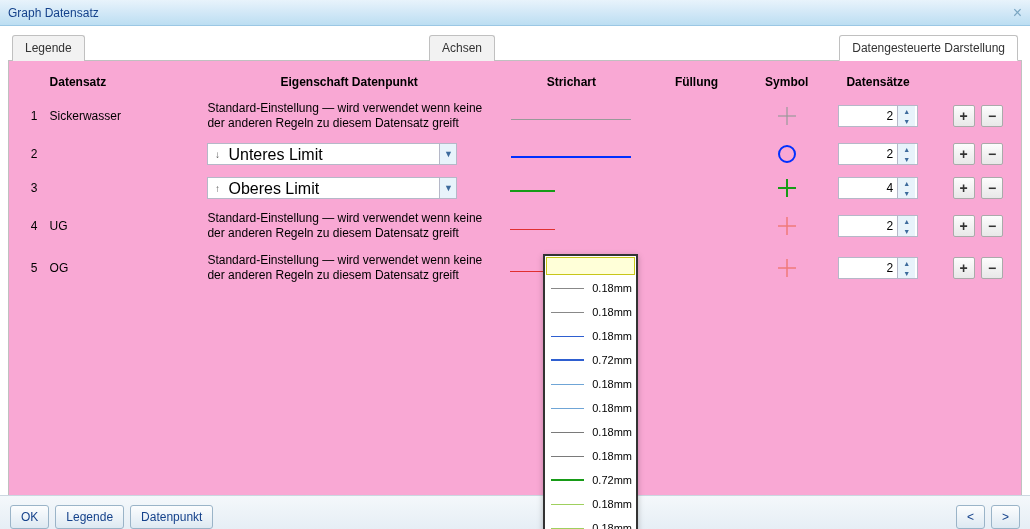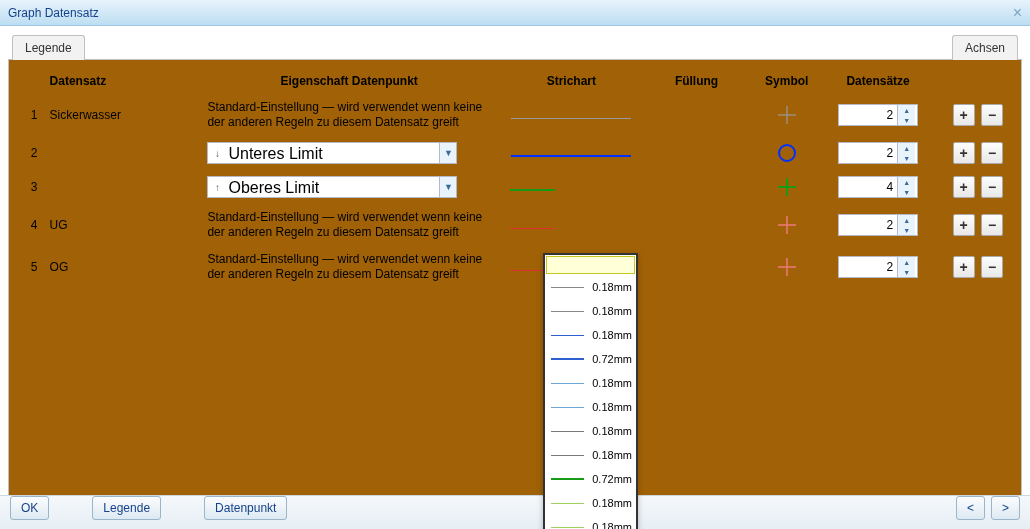--- a/index.html
+++ b/index.html
@@ -54,21 +54,21 @@
   .tab.active {
     background: #fff;
     border-bottom: 1px solid #fff;
   }
   .content {
     border: 1px solid #c0c0c0;
     border-top: none;
     height: 440px;
     padding: 10px 12px;
     position: relative;
-    background: #a16207;
+    background: #f9a8d4;
   }
   table.main {
     width: 100%;
     border-collapse: collapse;
   }
   table.main th {
     font-weight: bold;
     text-align: center;
     padding: 4px 6px 10px 6px;
     font-size: 12px;
@@ -169,23 +169,22 @@
   }
   .dd-line.bold { border-top-width:2px; }
   .dd-item span { margin-left:auto; }
 
   .footer {
     position:absolute;
     left:0; right:0; bottom:0;
     height:34px;
     background:linear-gradient(#f4f8fb,#e6eef5);
     border-top:1px solid #cbd7e0;
-    display:flex; align-items:flex-start;
+    display:flex; align-items:flex-end;
     padding:0 10px;
-    gap:37px;
   }
   .btn {
     border:1px solid #9ab4c8;
     background:linear-gradient(#fcfdfe,#dde9f2);
     color:#15428b;
     padding:4px 10px;
     border-radius:3px;
     cursor:pointer;
     margin-right:6px;
     font-size:12px;
@@ -198,20 +197,21 @@
 
 <div class="titlebar">
   <span>Graph Datensatz</span>
   <span class="close">×</span>
 </div>
 
 <div class="body-area">
   <div class="tabbar" id="tabbar">
       <div class="tab">Legende</div>
       <div class="tab">Achsen</div>
+      <div class="tab active">Datengesteuerte Darstellung</div>
     </div>
 
   <div class="content">
     <table class="main">
       <thead>
         <tr>
           <th></th>
           <th style="text-align:left">Datensatz</th>
           <th>Eigenschaft Datenpunkt</th>
           <th>Strichart</th>

